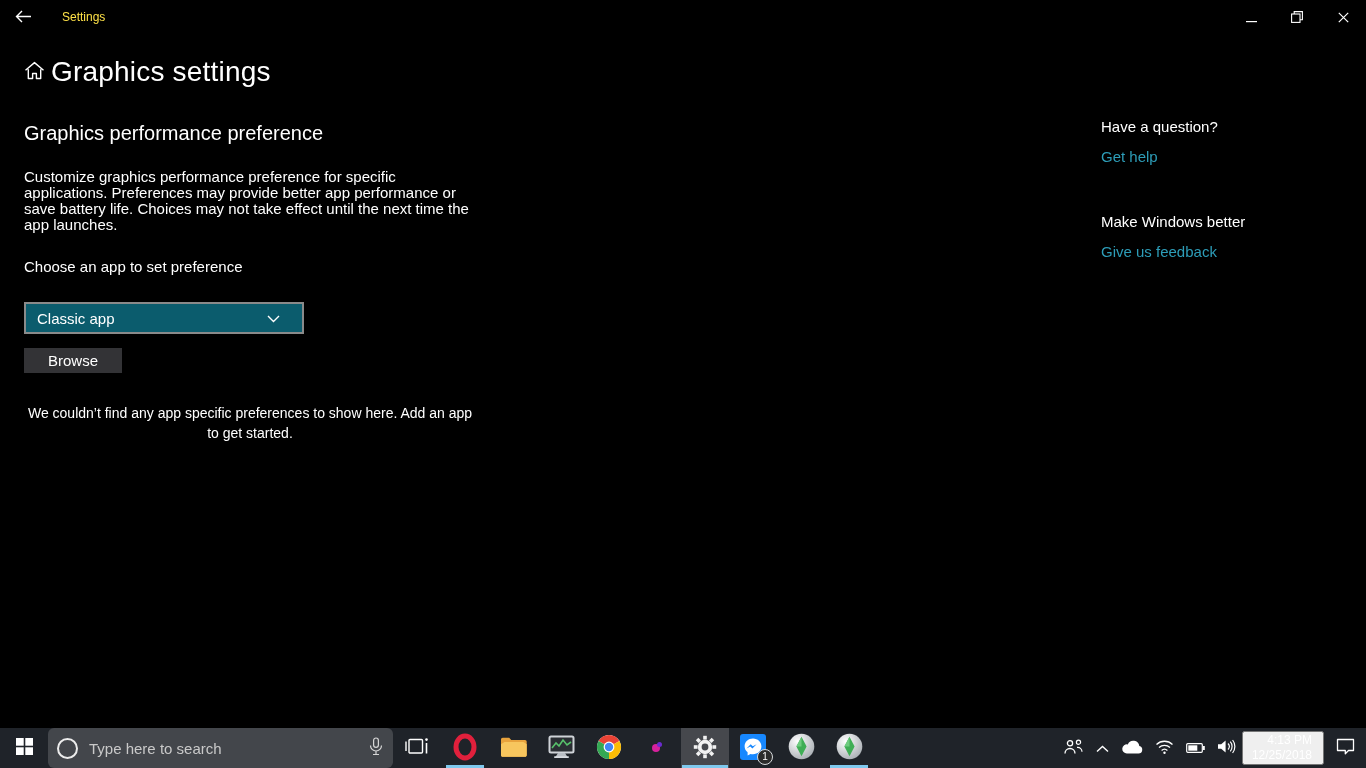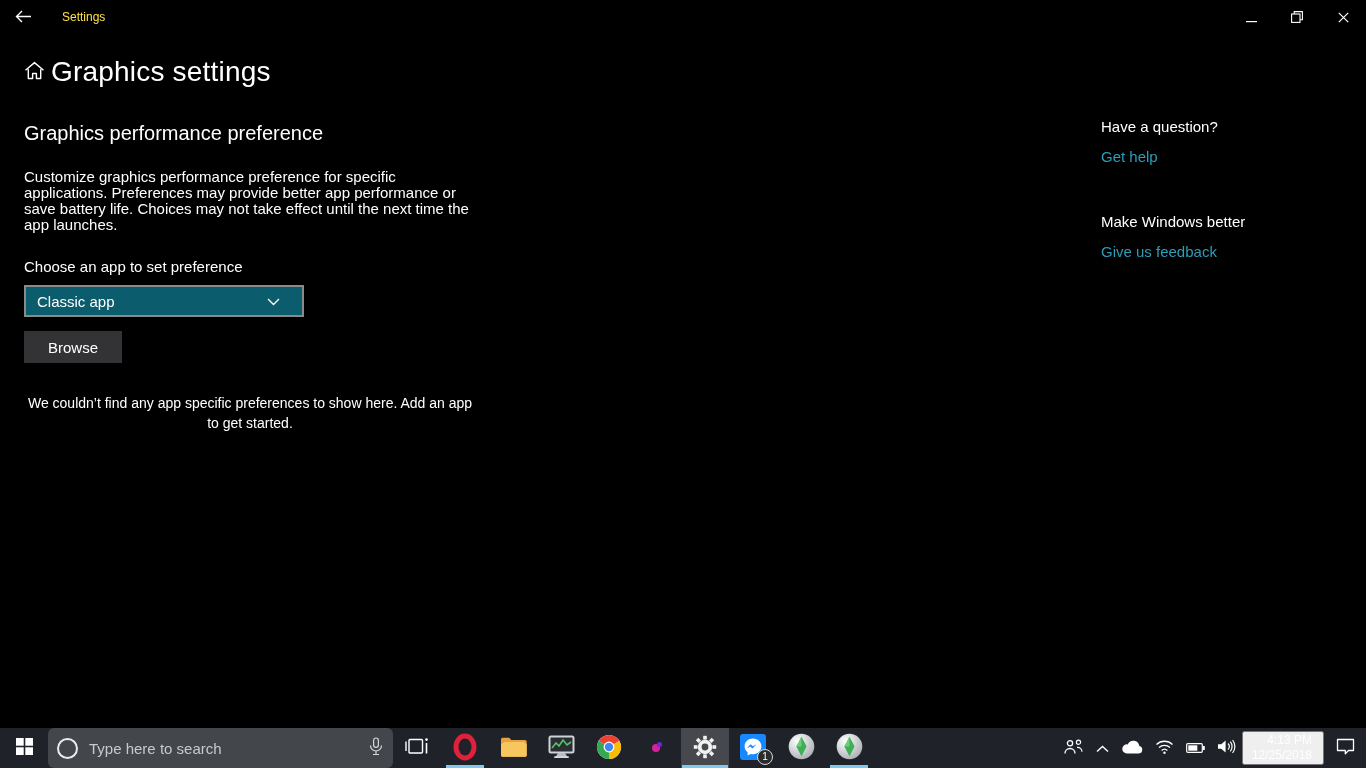--- a/index.html
+++ b/index.html
@@ -19,25 +19,25 @@
 
   
   .page-header { position:absolute; top:56px; left:24px; display:flex; align-items:center; gap:6px; }
   .page-title { font-size:28px; font-weight:300; color:#fff; letter-spacing:.2px; }
 
   
   .main-col { position:absolute; left:24px; top:122px; width:452px; }
   .section-title { font-size:20px; font-weight:400; color:#fff; }
   .body-text { font-size:15px; line-height:16px; color:#fff; margin-top:24px; }
   .choose-label { font-size:15px; color:#fff; margin-top:25px; }
-  .dropdown { margin-top:10px; width:280px; height:32px; background:#0b5c6d;
+  .dropdown { margin-top:27px; width:280px; height:32px; background:#0b5c6d;
     border:2px solid #8a8a8a; display:flex; align-items:center; padding:0 22px 0 11px;
     cursor:pointer; }
   .dropdown-value { font-size:15px; color:#fff; flex:1; }
-  .browse-btn { margin-top:14px; height:32px; min-width:91px; padding:0 22px; background:#333336;
+  .browse-btn { margin-top:14px; height:25px; min-width:91px; padding:0 22px; background:#333336;
     border:2px solid transparent; color:#fff; font-size:15px;
     font-family:"Liberation Sans","DejaVu Sans",sans-serif; cursor:pointer; display:block; }
   .empty-text { font-size:14px; line-height:20px; color:#fff; margin-top:30px;text-align:center; }
 
   
   .side-col { position:absolute; left:1101px; top:118px; width:240px; }
   .side-title { font-size:15px; color:#fff; }
   .side-link { font-size:15px; color:#2d9db8; margin-top:13px; cursor:pointer; width:max-content; }
   .side-gap { margin-top:48px; }
 

